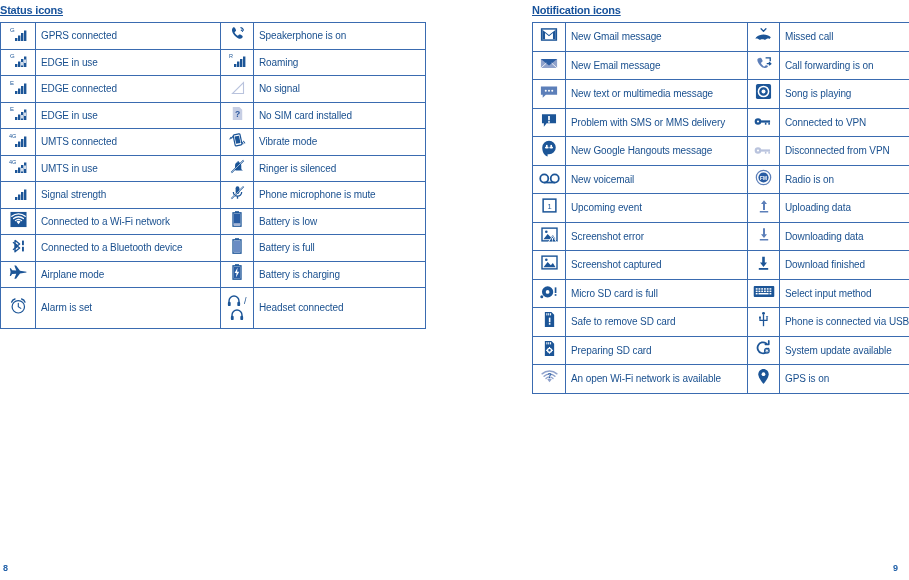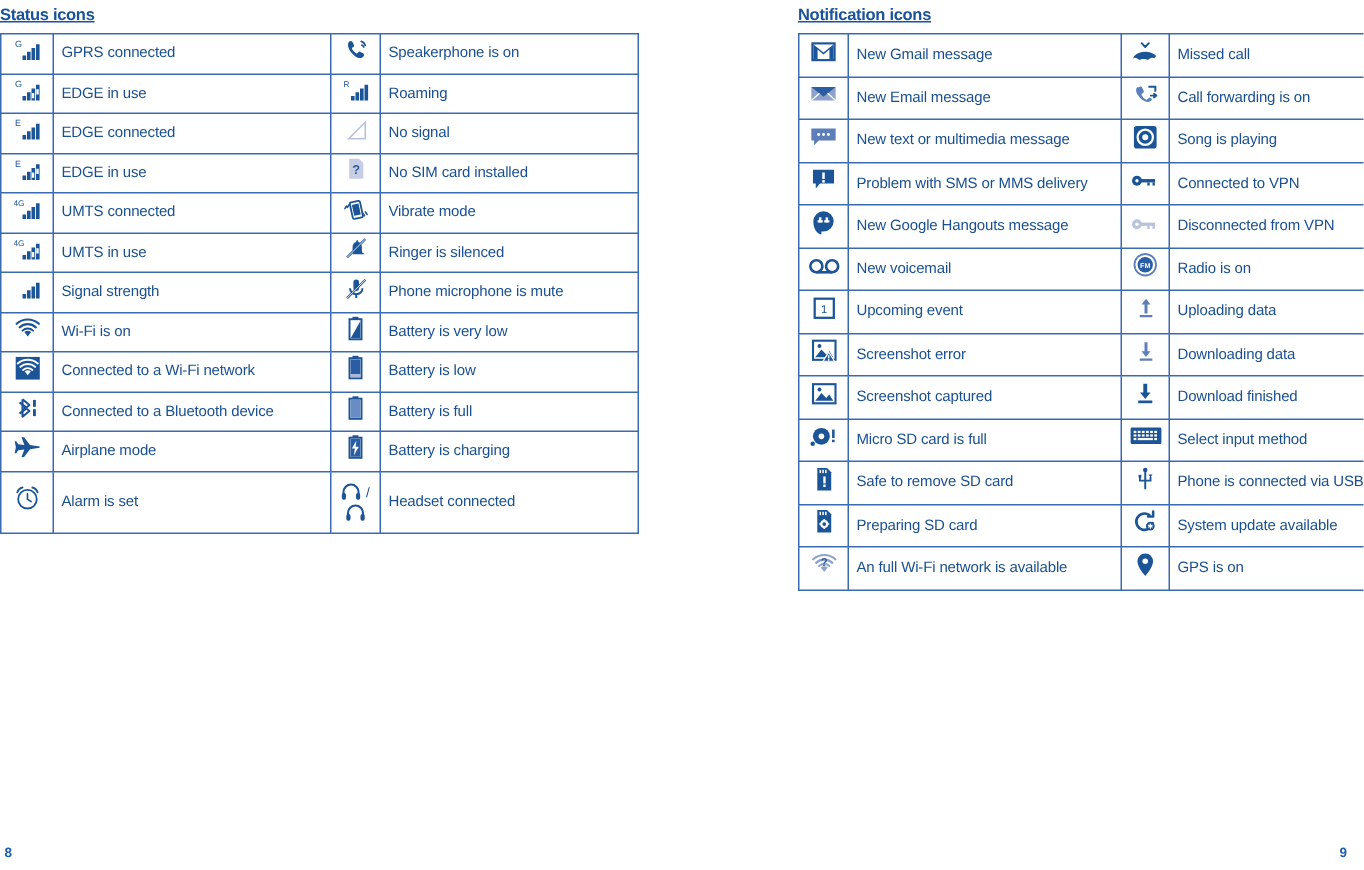--- a/index.html
+++ b/index.html
@@ -259,39 +259,20 @@
             <rect x="7" y="2.5" width="4" height="8" rx="2" fill="#1c5597"></rect>
             <path d="M4.6 8.6c0 2.4 1.9 4.3 4.4 4.3s4.4-1.9 4.4-4.3" stroke="#1c5597" stroke-width="1.4" fill="none"></path>
             <line x1="9" y1="12.9" x2="9" y2="15.6" stroke="#1c5597" stroke-width="1.4"></line>
             <line x1="2.5" y1="15.6" x2="15.5" y2="2.6" stroke="#1c5597" stroke-width="1.6"></line>
             <line x1="2.5" y1="15.6" x2="15.5" y2="2.6" stroke="#ffffff" stroke-width="0.6"></line>
           </svg></span>
         </td>
         <td class="text-cell">Phone microphone is mute</td>
       </tr>
 
-      <tr>
-        <td class="icon-cell">
-          <span class="ic"><svg width="19" height="16" viewBox="0 0 20 16">
-            <path d="M10 13.6 L7.6 10.4 a4 4 0 0 1 4.8 0 Z" fill="#1c5597"></path>
-            <path d="M4.3 7.2a8.4 8.4 0 0 1 11.4 0" stroke="#1c5597" stroke-width="1.5" fill="none" stroke-linecap="round"></path>
-            <path d="M6.3 9.5a5.4 5.4 0 0 1 7.4 0" stroke="#1c5597" stroke-width="1.4" fill="none" stroke-linecap="round"></path>
-            <path d="M2.2 4.7a11.5 11.5 0 0 1 15.6 0" stroke="#1c5597" stroke-width="1.5" fill="none" stroke-linecap="round"></path>
-          </svg></span>
-        </td>
-        <td class="text-cell">Wi-Fi is on</td>
-        <td class="icon-cell">
-          <span class="ic"><svg width="12" height="18" viewBox="0 0 12 18">
-            <rect x="4" y="1.2" width="4" height="1.6" fill="#1c5597"></rect>
-            <rect x="2" y="2.8" width="8" height="13.4" fill="none" stroke="#1c5597" stroke-width="1.3"></rect>
-            <path d="M2.8 15.5 L9.2 4.2 L9.2 15.5 Z" fill="#1c5597"></path>
-          </svg></span>
-        </td>
-        <td class="text-cell">Battery is very low</td>
-      </tr>
 
       <tr>
         <td class="icon-cell">
           <span class="ic"><svg width="19" height="17" viewBox="0 0 20 18">
             <rect x="1.5" y="1" width="17" height="16" fill="#1c5597"></rect>
             <path d="M10 14 L7.8 11.2 a3.6 3.6 0 0 1 4.4 0 Z" fill="#ffffff"></path>
             <path d="M4.8 8a8 8 0 0 1 10.4 0" stroke="#ffffff" stroke-width="1.4" fill="none" stroke-linecap="round"></path>
             <path d="M6.7 10.2a5 5 0 0 1 6.6 0" stroke="#ffffff" stroke-width="1.3" fill="none" stroke-linecap="round"></path>
             <path d="M2.9 5.6a11 11 0 0 1 14.2 0" stroke="#ffffff" stroke-width="1.4" fill="none" stroke-linecap="round"></path>
           </svg></span>
@@ -661,21 +642,21 @@
       <tr>
         <td class="icon-cell">
           <span class="ic"><svg width="19" height="16" viewBox="0 0 20 16">
             <path d="M10 13.6 L7.6 10.4 a4 4 0 0 1 4.8 0 Z" fill="#8fa2cc"></path>
             <path d="M4.3 7.2a8.4 8.4 0 0 1 11.4 0" stroke="#8fa2cc" stroke-width="1.5" fill="none" stroke-linecap="round"></path>
             <path d="M6.3 9.5a5.4 5.4 0 0 1 7.4 0" stroke="#8fa2cc" stroke-width="1.4" fill="none" stroke-linecap="round"></path>
             <path d="M2.2 4.7a11.5 11.5 0 0 1 15.6 0" stroke="#8fa2cc" stroke-width="1.5" fill="none" stroke-linecap="round"></path>
             <text x="10" y="9.4" font-size="8" text-anchor="middle" font-family="Liberation Sans, sans-serif" fill="#2a5da3" font-weight="bold">?</text>
           </svg></span>
         </td>
-        <td class="text-cell">An full Wi-Fi network is available</td>
+        <td class="text-cell">An open Wi-Fi network is available</td>
         <td class="icon-cell">
           <span class="ic"><svg width="13" height="17" viewBox="0 0 14 18">
             <path d="M7 1 C3.9 1 1.4 3.5 1.4 6.6 C1.4 10.8 7 17 7 17 C7 17 12.6 10.8 12.6 6.6 C12.6 3.5 10.1 1 7 1 Z" fill="#1c5597"></path>
             <circle cx="7" cy="6.5" r="2" fill="#ffffff"></circle>
           </svg></span>
         </td>
         <td class="text-cell">GPS is on</td>
       </tr>
 
 

